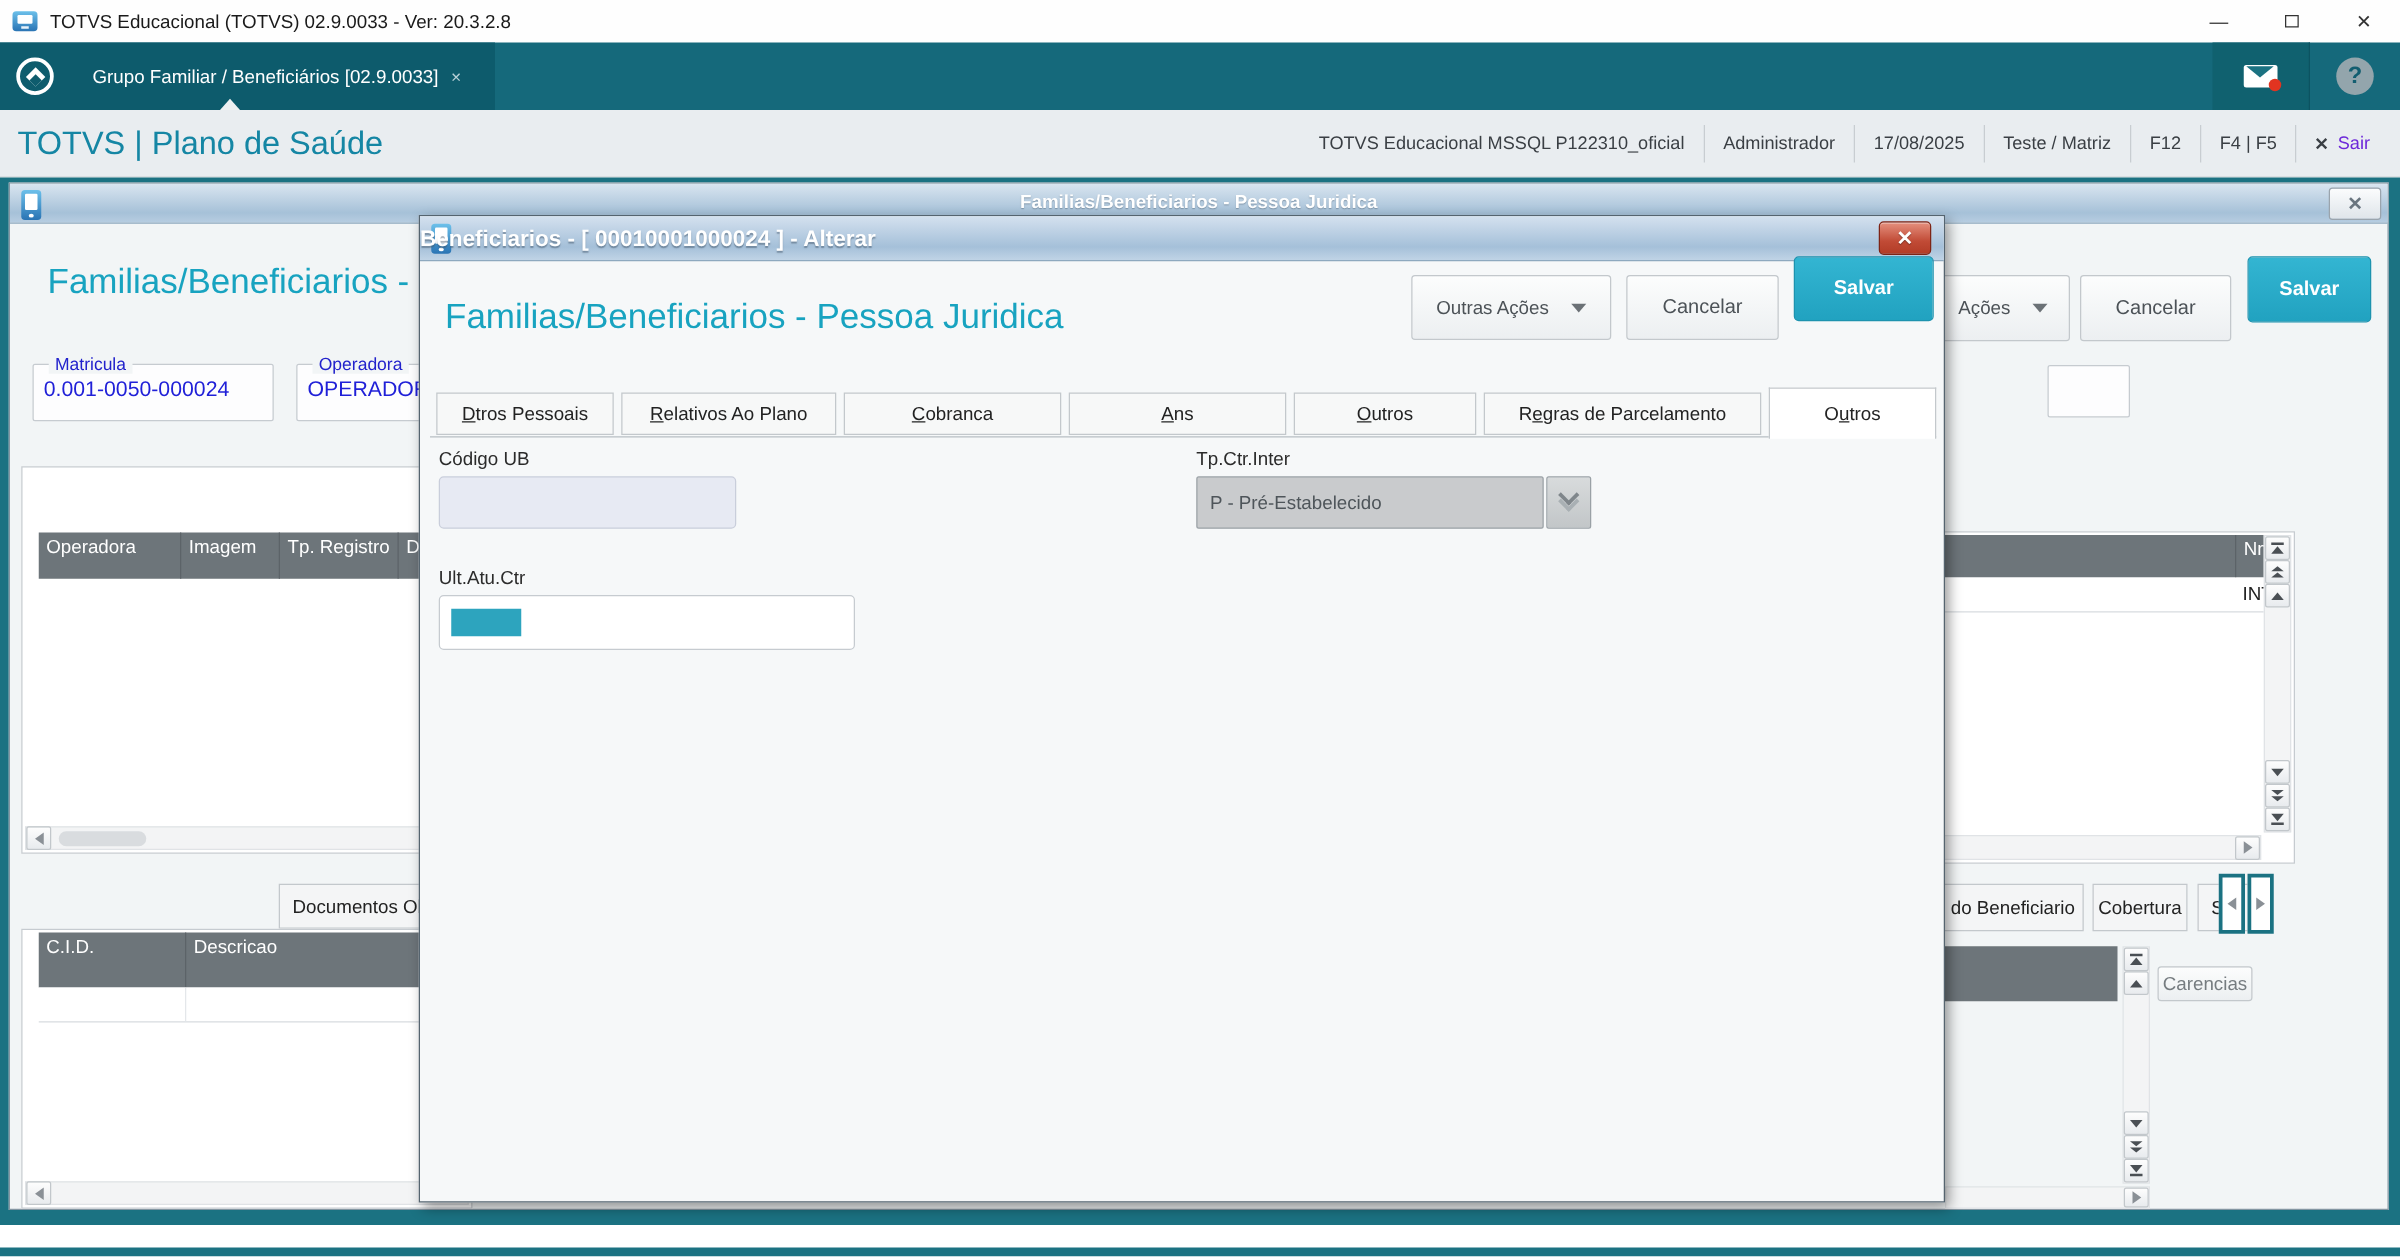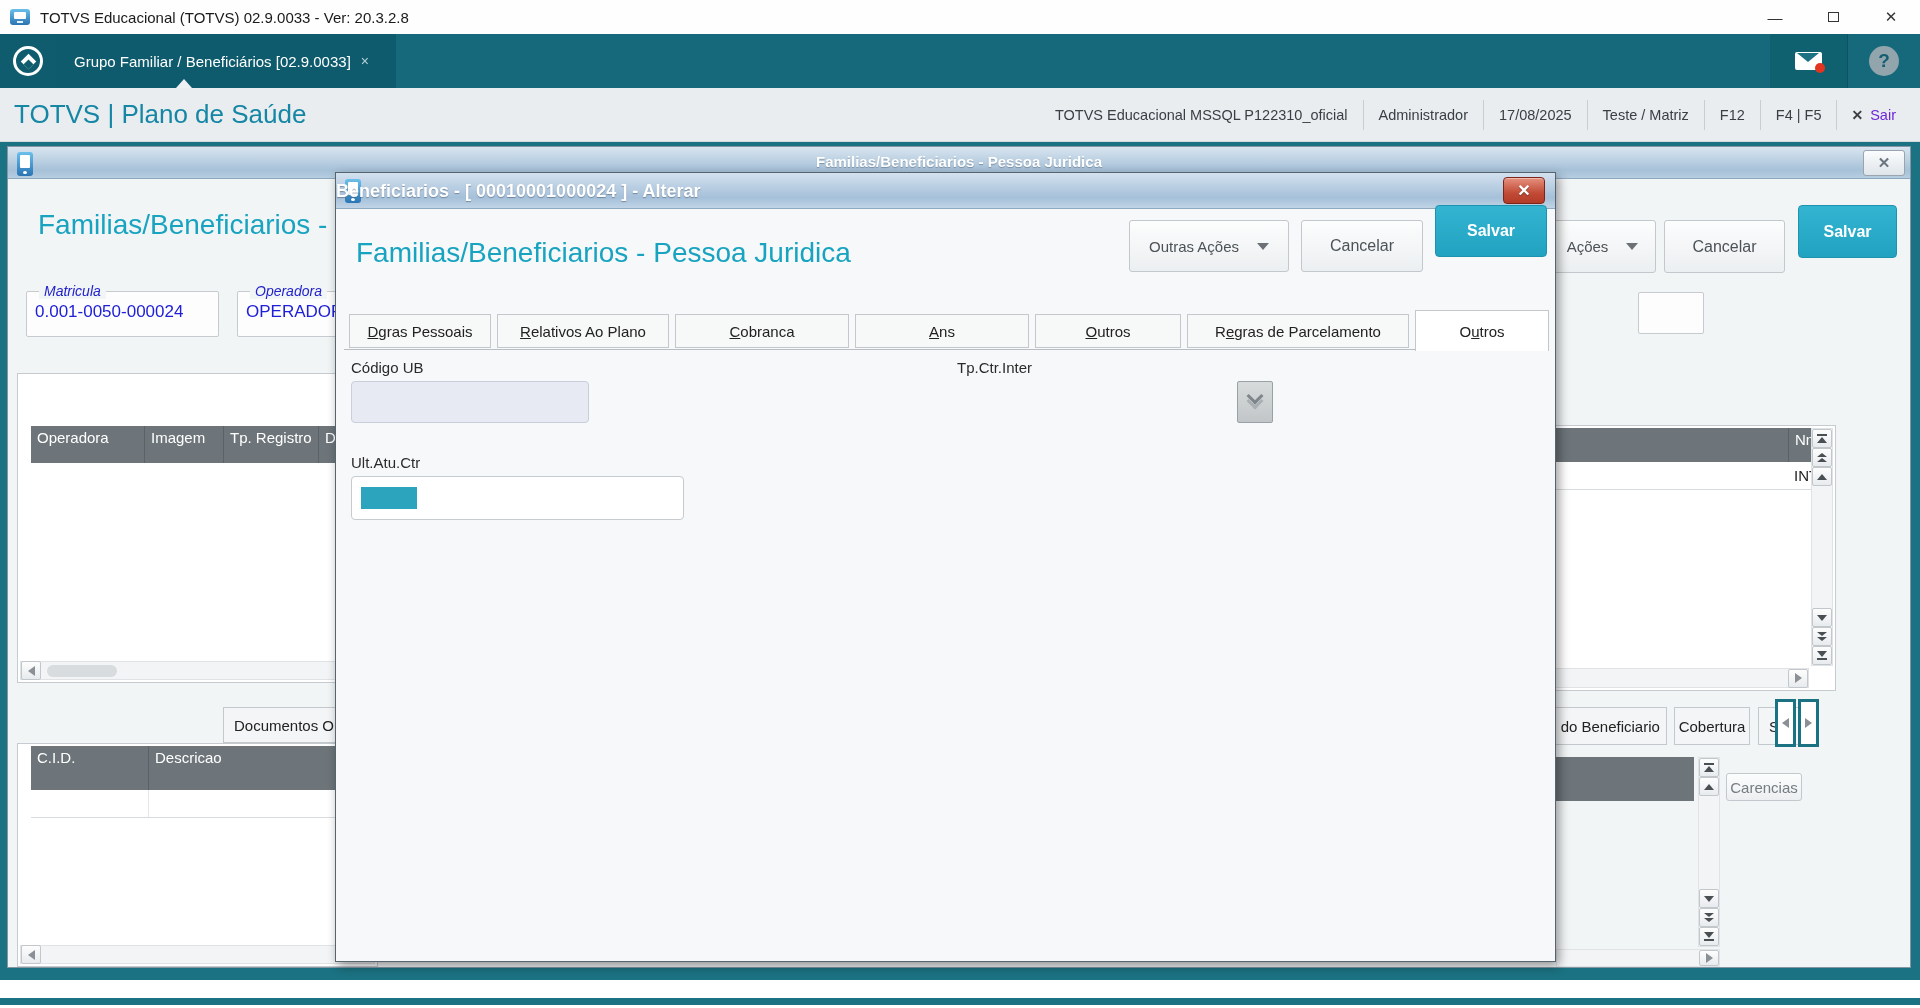--- a/index.html
+++ b/index.html
@@ -52,21 +52,21 @@
   .wtitle { position:absolute; left:0; top:0; right:0; height:32px; background:linear-gradient(#d9e5f0,#a6c1d8 75%,#b7cde1); border-bottom:1px solid #8ea9bf; }
   .wtitle-text { position:absolute; left:0; right:0; top:6px; text-align:center; color:#fff; font-weight:bold; font-size:15px; text-shadow:0 1px 1px rgba(60,80,100,.45); }
   .win-icon { position:absolute; left:9px; top:5px; width:16px; height:24px; background:linear-gradient(#6cc0ea,#2a74b4); border-radius:3px; }
   .win-icon::before { content:""; position:absolute; left:3px; top:3px; right:3px; height:13px; background:#fff; border-radius:1px; }
   .win-icon::after { content:""; position:absolute; left:6px; bottom:2px; width:4px; height:3px; background:#fff; border-radius:50%; }
   .graybtn { background:linear-gradient(#fbfcfd,#dfe5ea); border:1px solid #9aa4ad; border-radius:3px; color:#6b7680; display:flex; align-items:center; justify-content:center; }
   .bg-close { position:absolute; right:5px; top:3px; width:42px; height:26px; font-size:15px; font-weight:bold; }
   .pagetitle { font-size:28px; color:#18a3c0; white-space:nowrap; }
 
   .fieldset { position:absolute; background:#fdfdfe; border:1px solid #c6cbd0; border-radius:2px; }
-  .fs-legend { position:absolute; top:-9px; left:12px; padding:0 5px; background:#f2f5f6; color:#2222cc; font-size:14px;font-style:italic; }
+  .fs-legend { position:absolute; top:-9px; left:12px; padding:0 5px; background:#f2f5f6; color:#2222cc; font-size:14px; }
   .fs-value { position:absolute; left:8px; top:10px; color:#2020d8; font-size:17px; white-space:nowrap; }
 
   .panel { position:absolute; background:#fff; border:1px solid #c6cbd0; }
   .gridhead { position:absolute; background:#6d757a; display:flex; color:#fff; font-size:15px; }
   .ghcell { border-right:1px solid #5c6368; padding:3px 0 0 6px; overflow:hidden; white-space:nowrap; }
   .gridrow { position:absolute; display:flex; font-size:15px; color:#222; border-bottom:1px solid #d8dcdf; background:#fff; }
   .grcell { border-right:1px solid #e4e7ea; padding-left:6px; display:flex; align-items:center; overflow:hidden; white-space:nowrap; }
   .ball { width:18px; height:18px; border-radius:50%; background:radial-gradient(circle at 35% 28%, #cdf8a0, #7ed438 45%, #4ca318 78%, #3a8a10); border:1px solid #69b33a; }
 
   .hscroll { position:absolute; background:#f3f4f5; border:1px solid #e0e3e6; display:flex; align-items:center; }
@@ -347,21 +347,21 @@
       </div>
       <div class="btn" style="left:965px;top:32px;width:122px;height:52px;">
           <span>Cancelar</span>
         </div>
       <div class="btn-primary" style="left:1099px;top:32px;width:112px;height:52px;">
           <span>Salvar</span>
         </div>
 
       <div class="tabline"></div>
       <div class="mtab" style="left:13px;width:142px;">
-          <span><span></span><span class="u">D</span><span>gras Pessoais</span></span>
+          <span><span></span><span class="u">D</span><span>tros Pessoais</span></span>
         </div>
       <div class="mtab" style="left:161px;width:172px;">
           <span><span></span><span class="u">R</span><span>elativos Ao Plano</span></span>
         </div>
       <div class="mtab" style="left:339px;width:174px;">
           <span><span></span><span class="u">C</span><span>obranca</span></span>
         </div>
       <div class="mtab" style="left:519px;width:174px;">
           <span><span></span><span class="u">A</span><span>ns</span></span>
         </div>
@@ -372,20 +372,23 @@
           <span><span>R</span><span class="u">e</span><span>gras de Parcelamento</span></span>
         </div>
       <div class="mtab mtab-active" style="left:1079px;width:134px;">
           <span><span>O</span><span class="u">u</span><span>tros</span></span>
         </div>
 
       <div class="flabel" style="left:15px;top:186px;">Código UB</div>
       <div class="inp-disabled" style="left:15px;top:208px;width:238px;height:42px;"></div>
 
       <div class="flabel" style="left:621px;top:186px;">Tp.Ctr.Inter</div>
+      <div class="sel" style="left:621px;top:208px;width:278px;height:42px;">
+          <span>P - Pré-Estabelecido</span>
+        </div>
       <div class="selbtn" style="left:901px;top:208px;width:36px;height:42px;">
         <span class="chev"></span>
         <span class="chev chev2"></span>
       </div>
 
       <div class="flabel" style="left:15px;top:281px;">Ult.Atu.Ctr</div>
       <div class="inp" style="left:15px;top:303px;width:333px;height:44px;">
         <span class="selblock"></span>
       </div>
     </div>

